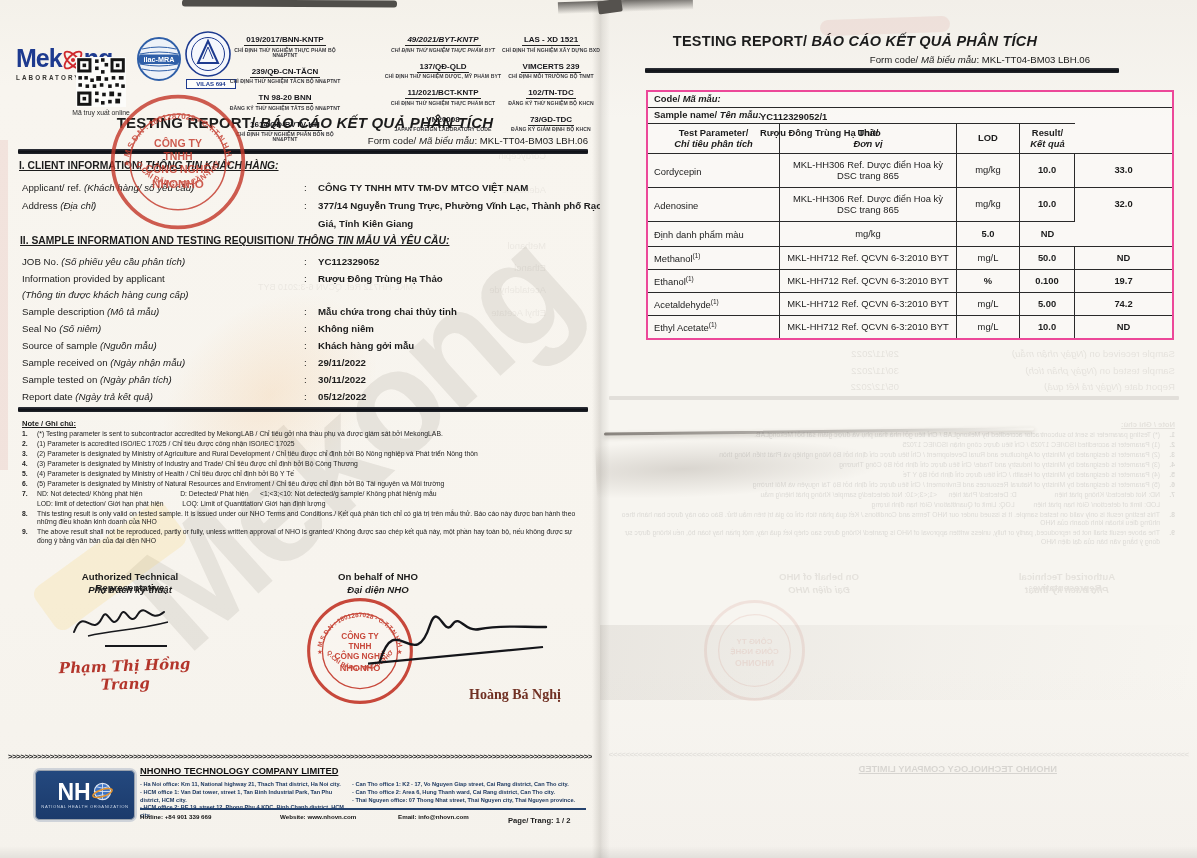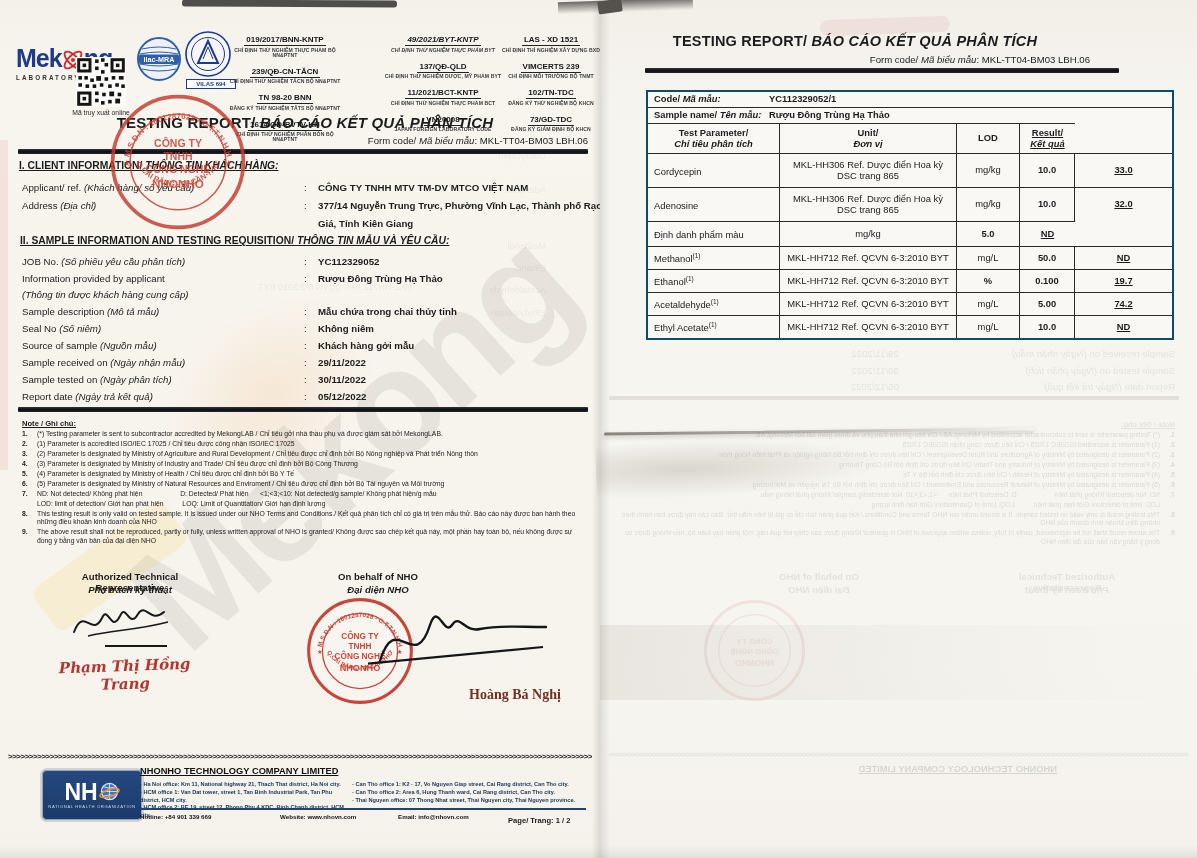--- a/index.html
+++ b/index.html
@@ -52,30 +52,30 @@
   .nho-badge{background:linear-gradient(180deg,#24497f,#1b3a6b);border:2px solid #cfd3d9;
     border-radius:7px;box-shadow:0 0 0 1px #9aa2ad inset;display:flex;flex-direction:column;
     align-items:center;justify-content:center;}
   .nho-text{color:#fff;font-weight:800;font-size:23px;line-height:20px;display:flex;align-items:center;}
   .nho-sub{color:#c9d4e6;font-size:4.2px;letter-spacing:.6px;margin-top:2px;white-space:nowrap;}
   .f-company{font-size:9.3px;font-weight:bold;text-decoration:underline;color:#111;}
   .f-addr{font-size:5.6px;line-height:7.8px;font-weight:bold;color:#17335c;}
   .f-contact{font-size:6.2px;font-weight:bold;color:#111;}
   .f-page{font-size:7.6px;font-weight:bold;}
   
-  .rtable{position:absolute;left:646px;top:90px;width:524px;border:2px solid #0c4a6e;background:rgba(255,255,255,.35);}
+  .rtable{position:absolute;left:646px;top:90px;width:524px;border:2px solid #ec4899;background:rgba(255,255,255,.35);}
   .trow{display:grid;grid-template-columns:132px 177px 63px 55px 97px;}
   .tcell{border-right:1.4px solid #2a2a2a;border-top:1.4px solid #2a2a2a;display:flex;
     align-items:center;justify-content:center;text-align:center;font-size:9.4px;line-height:10.6px;padding:1px 2px;}
-  .tcell:last-child{border-right:none;text-decoration:underline;}
+  .tcell:last-child{border-right:none;}
   .tcell.left{justify-content:flex-start;text-align:left;padding-left:6px;}
   .span-row{position:relative;border-top:1.4px solid #2a2a2a;height:15px;font-size:9.4px;}
   .span-row.first{border-top:none;}
   .span-row .k{position:absolute;left:6px;top:1px;font-weight:bold;}
-  .span-row .v{position:absolute;left:112px;top:1px;font-weight:600;margin-left:9px;}
+  .span-row .v{position:absolute;left:112px;top:19px;font-weight:600;}
   .hcell{font-weight:bold;}
   sup{font-size:6.5px;}
   
   .ghostP1{position:absolute;left:600px;top:0;width:597px;height:858px;transform:scaleX(-1);
     opacity:.13;filter:blur(.3px);color:#6d655c;}
   .ghostP2{position:absolute;left:0;top:0;width:598px;height:858px;transform:scaleX(-1);
     opacity:.09;filter:blur(.3px);color:#6d655c;}
   .wm{font-weight:800;color:rgba(148,141,130,.17);letter-spacing:-6px;white-space:nowrap;}
   .noptr{pointer-events:none;}
 </style>
@@ -355,21 +355,21 @@
       <text font-size="6.6" font-weight="bold" fill="currentColor"><textPath href="#arcB_h" startOffset="50%" text-anchor="middle">Q.CÁI RĂNG - TP.CẦN THƠ</textPath></text>
       <text x="13" y="63" font-size="7" fill="currentColor">★</text>
       <text x="100" y="63" font-size="7" fill="currentColor">★</text>
       <text x="60" y="47" text-anchor="middle" font-size="9" font-weight="bold" fill="currentColor">CÔNG TY</text>
       <text x="60" y="58" text-anchor="middle" font-size="9" font-weight="bold" fill="currentColor">TNHH</text>
       <text x="60" y="69" text-anchor="middle" font-size="9" font-weight="bold" fill="currentColor">CÔNG NGHỆ</text>
       <text x="60" y="82" text-anchor="middle" font-size="10" font-weight="bold" fill="currentColor">NHONHO</text>
     </svg>
 
     <div class="a chev" style="left:8px;top:752px;width:584px;">&gt;&gt;&gt;&gt;&gt;&gt;&gt;&gt;&gt;&gt;&gt;&gt;&gt;&gt;&gt;&gt;&gt;&gt;&gt;&gt;&gt;&gt;&gt;&gt;&gt;&gt;&gt;&gt;&gt;&gt;&gt;&gt;&gt;&gt;&gt;&gt;&gt;&gt;&gt;&gt;&gt;&gt;&gt;&gt;&gt;&gt;&gt;&gt;&gt;&gt;&gt;&gt;&gt;&gt;&gt;&gt;&gt;&gt;&gt;&gt;&gt;&gt;&gt;&gt;&gt;&gt;&gt;&gt;&gt;&gt;&gt;&gt;&gt;&gt;&gt;&gt;&gt;&gt;&gt;&gt;&gt;&gt;&gt;&gt;&gt;&gt;&gt;&gt;&gt;&gt;&gt;&gt;&gt;&gt;&gt;&gt;&gt;&gt;&gt;&gt;&gt;&gt;&gt;&gt;&gt;&gt;&gt;&gt;&gt;&gt;&gt;&gt;&gt;&gt;&gt;&gt;&gt;&gt;&gt;&gt;&gt;&gt;&gt;&gt;&gt;&gt;&gt;&gt;&gt;&gt;&gt;&gt;&gt;&gt;&gt;&gt;&gt;&gt;&gt;&gt;&gt;&gt;&gt;&gt;&gt;&gt;&gt;&gt;&gt;&gt;&gt;&gt;&gt;&gt;&gt;&gt;&gt;&gt;&gt;&gt;&gt;&gt;&gt;&gt;&gt;&gt;&gt;&gt;&gt;&gt;&gt;&gt;&gt;&gt;&gt;&gt;&gt;&gt;&gt;&gt;&gt;&gt;&gt;&gt;&gt;&gt;&gt;&gt;&gt;&gt;&gt;&gt;&gt;&gt;&gt;&gt;&gt;&gt;&gt;&gt;</div>
-    <div class="a nho-badge" style="left:40px;top:768px;width:100px;height:50px;">
+    <div class="a nho-badge" style="left:33px;top:768px;width:100px;height:50px;">
       <div class="nho-text">
         <span>NH</span>
         <svg width="21" height="21" viewBox="0 0 22 22" style="margin-left:1px;">
           <circle cx="11" cy="11" r="8.5" fill="#3f74c4" stroke="#dfe7f2" stroke-width="1.2"></circle>
           <path d="M2.5,11 H19.5 M11,2.5 V19.5 M4.5,6 Q11,9 17.5,6 M4.5,16 Q11,13 17.5,16" stroke="#dfe7f2" stroke-width=".9" fill="none"></path>
           <ellipse cx="11" cy="12.5" rx="10.5" ry="3.6" fill="none" stroke="#e8962e" stroke-width="1.6" transform="rotate(-18 11 12.5)"></ellipse>
         </svg>
       </div>
       <div class="nho-sub">NATIONAL HEALTH ORGANIZATION</div>
     </div>

